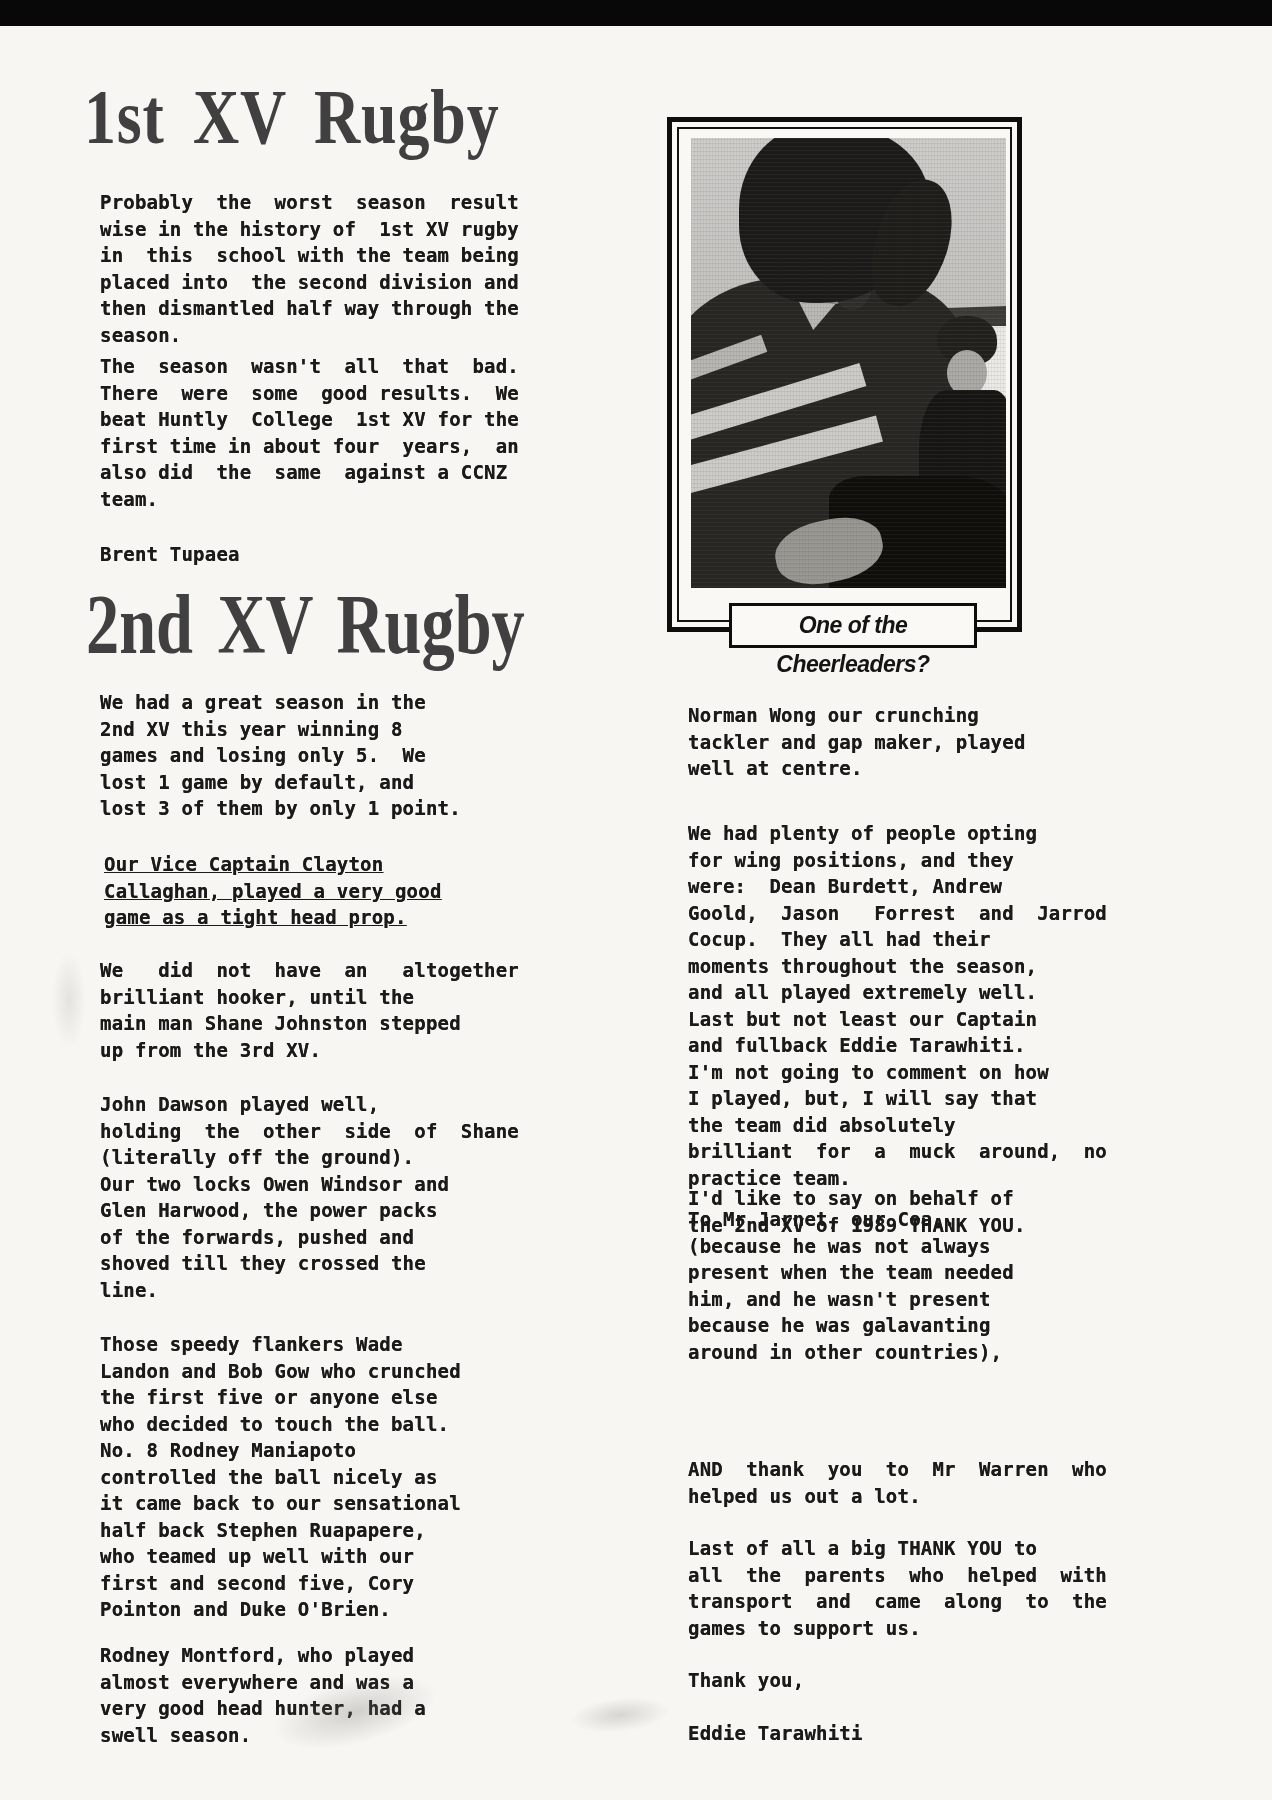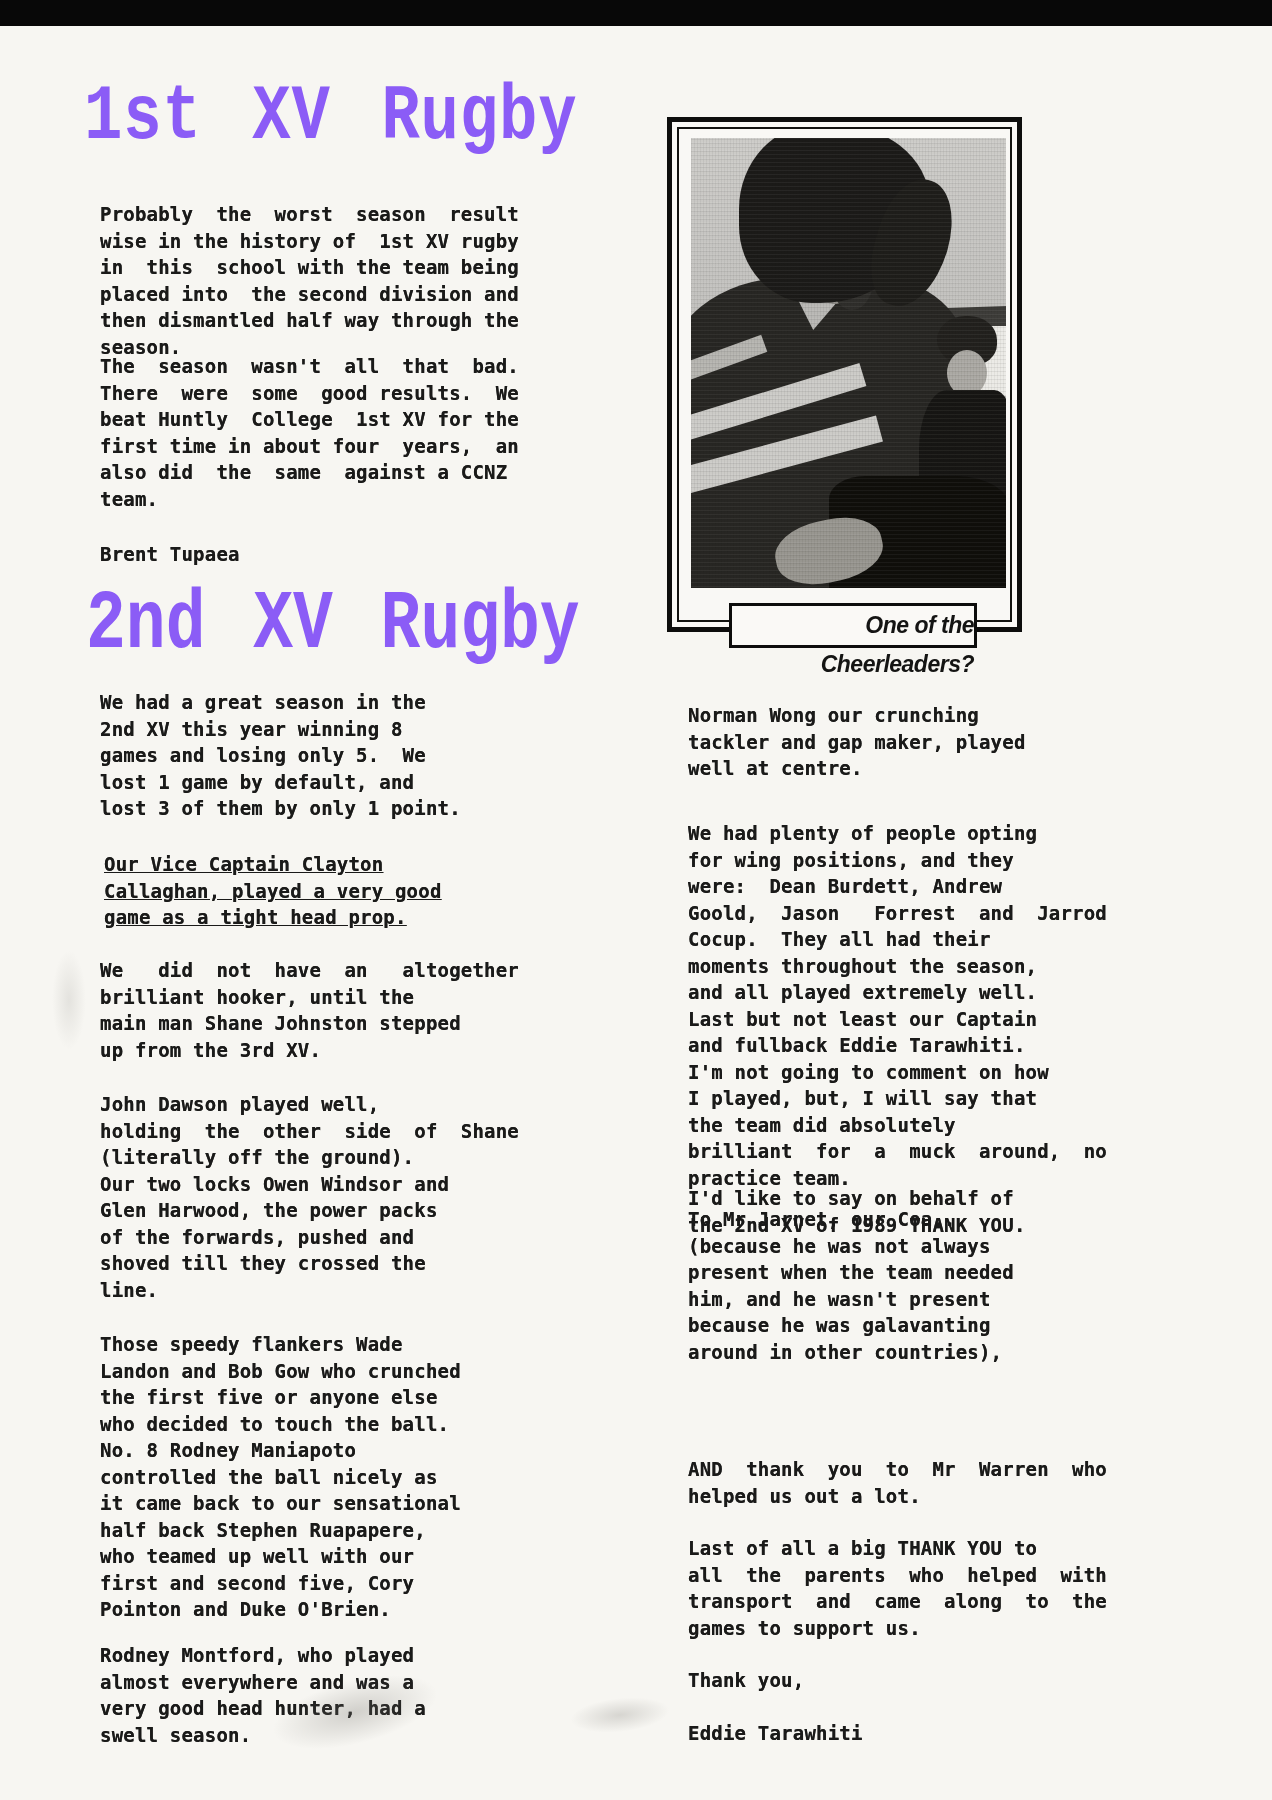--- a/index.html
+++ b/index.html
@@ -1,19 +1,19 @@
 <!DOCTYPE html>
 <html><head>
 <meta charset="utf-8">
 <style>
   html,body{margin:0;padding:0;background:#e9e8e4;}
   .page{position:relative;width:1272px;height:1800px;background:#f7f6f2;overflow:hidden;
         font-family:"DejaVu Sans Mono",monospace;}
   .topbar{position:absolute;left:0;top:0;width:1272px;height:26px;background:#080808;}
-  .h{position:absolute;margin:0;color:#8b5cf6;font-family:Liberation Mono, monospace;font-weight:700;white-space:nowrap;}
+  .h{position:absolute;margin:0;color:#404040;font-family:Liberation Serif, serif;font-weight:700;white-space:nowrap;}
   .hs{display:inline-block;transform-origin:left bottom;}
   .h1 .hs{font-size:78px;line-height:1;transform:scaleX(0.82);letter-spacing:1px;word-spacing:14px;}
   .h2 .hs{font-size:84px;line-height:1;transform:scaleX(0.79);letter-spacing:0;word-spacing:10px;}
   .mono{position:absolute;font:700 19px/26.5px "DejaVu Sans Mono",monospace;color:#1a1a19;
         white-space:pre;letter-spacing:.2px;text-shadow:0 0 .5px rgba(25,25,24,.85);}
   
   .frame{position:absolute;left:667px;top:117px;width:355px;height:515px;box-sizing:border-box;
          border:5px solid #0d0d0c;background:#f9f8f5;}
   .frame-inner{position:absolute;left:5px;top:5px;right:5px;bottom:5px;border:2px solid #12120f;}
   .photo{position:absolute;left:12px;top:9px;width:315px;height:450px;overflow:hidden;
@@ -40,39 +40,39 @@
   .rp-hair{left:246px;top:178px;width:60px;height:50px;background:#262522;border-radius:50% 50% 45% 55%;}
   .rp-face{left:256px;top:212px;width:40px;height:46px;background:#a9a7a2;border-radius:50%;}
   .rp-body{left:228px;top:252px;width:94px;height:200px;background:#1b1a18;border-radius:30% 20% 0 0;}
   .darkmass{left:138px;top:338px;width:182px;height:115px;background:#141310;border-radius:20% 30% 0 0;}
   .grain{left:0;top:0;width:315px;height:450px;
     background:repeating-linear-gradient(0deg,rgba(30,30,28,.07) 0 1px,rgba(255,255,255,.05) 1px 2px,transparent 2px 4px),
                repeating-linear-gradient(90deg,rgba(20,20,18,.05) 0 1px,transparent 1px 3px);}
   .caption{position:absolute;left:729px;top:603px;width:248px;height:45px;box-sizing:border-box;
            border:3px solid #0d0d0c;background:#faf9f6;z-index:5;
            font:italic 700 23px/39px "Liberation Sans",sans-serif;color:#141413;
-           text-align:right;letter-spacing:-.5px;}
+           text-align:center;letter-spacing:-.5px;}
   .smudge{position:absolute;pointer-events:none;}
   .s1{left:270px;top:1680px;width:170px;height:64px;transform:rotate(-14deg);
       background:radial-gradient(ellipse at center,rgba(120,118,112,.30),transparent 70%);}
   .s2{left:570px;top:1698px;width:100px;height:34px;transform:rotate(-6deg);
       background:radial-gradient(ellipse at center,rgba(130,128,122,.28),transparent 70%);}
   .s3{left:52px;top:950px;width:34px;height:100px;
       background:radial-gradient(ellipse at center,rgba(140,138,132,.18),transparent 70%);}
 </style>
 </head>
 <body>
 
 <div class="page">
 
   <div class="topbar"></div>
 
   <h1 class="h h1" style="left:84px;top:78px;"><span class="hs">1st XV Rugby</span></h1>
 
-  <div class="mono" style="left:100px;top:201px;">Probably  the  worst  season  result
+  <div class="mono" style="left:100px;top:189px;">Probably  the  worst  season  result
 wise in the history of  1st XV rugby
 in  this  school with the team being
 placed into  the second division and
 then dismantled half way through the
 season.</div>
   <div class="mono" style="left:100px;top:353px;">The  season  wasn't  all  that  bad.
 There  were  some  good results.  We
 beat Huntly  College  1st XV for the
 first time in about four  years,  an
 also did  the  same  against a CCNZ

